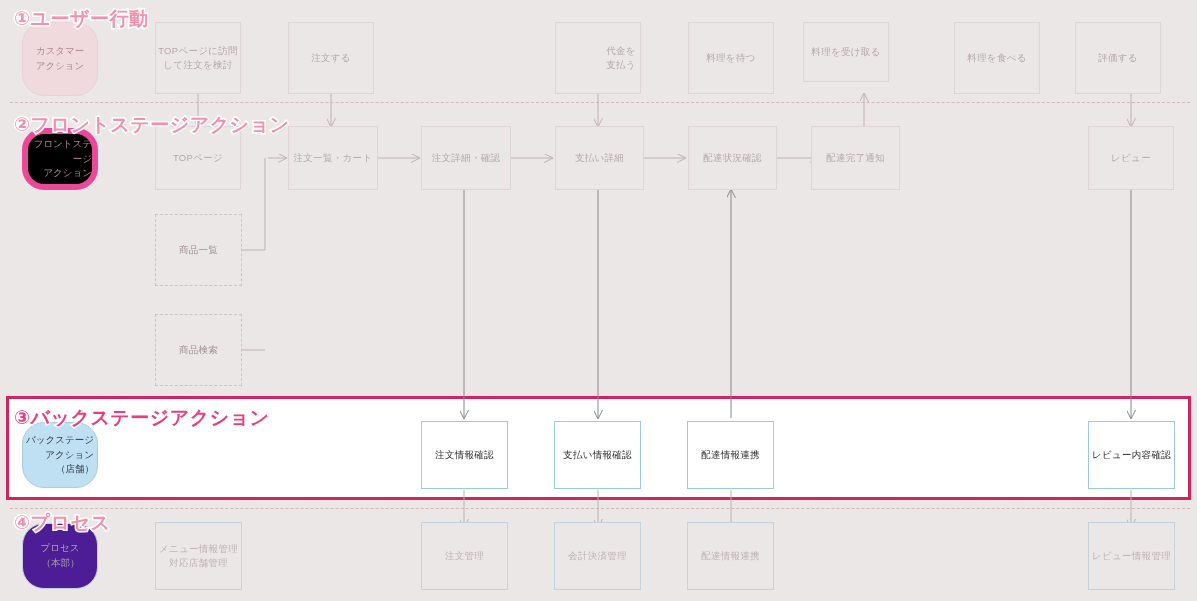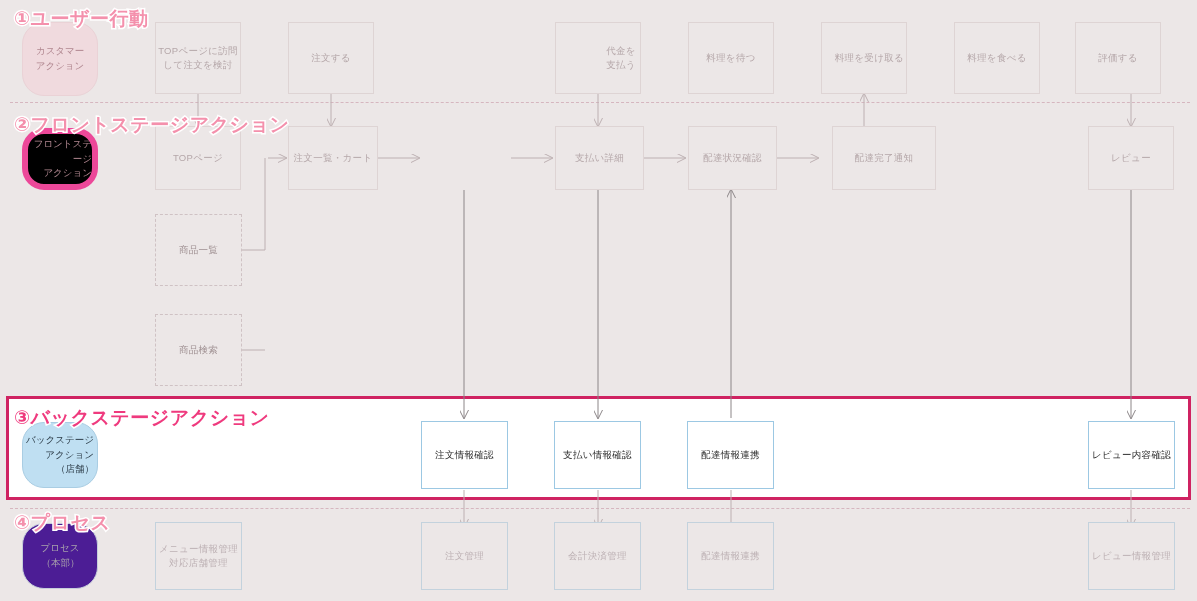--- a/index.html
+++ b/index.html
@@ -203,43 +203,46 @@
     </div>
   <div class="node ghost" style="left:288px;top:22px;width:86px;height:72px;">
       <span>注文する</span>
     </div>
   <div class="node ghost" style="left:555px;top:22px;width:86px;height:72px;padding-left:48px;">
       <span>代金を支払う</span>
     </div>
   <div class="node ghost" style="left:688px;top:22px;width:86px;height:72px;">
       <span>料理を待つ</span>
     </div>
-  <div class="node ghost" style="left:821px;top:22px;width:86px;height:72px;justify-content:flex-end;">
+  <div class="node ghost" style="left:803px;top:22px;width:86px;height:60px;">
       <span>料理を受け取る</span>
     </div>
   <div class="node ghost" style="left:954px;top:22px;width:86px;height:72px;">
       <span>料理を食べる</span>
     </div>
   <div class="node ghost" style="left:1075px;top:22px;width:86px;height:72px;">
       <span>評価する</span>
     </div>
 
   <div class="node ghost" style="left:155px;top:126px;width:86px;height:64px;">
       <span>TOPページ</span>
     </div>
   <div class="node ghost" style="left:288px;top:126px;width:90px;height:64px;">
       <span>注文一覧・カート</span>
     </div>
+  <div class="node ghost" style="left:421px;top:126px;width:90px;height:64px;">
+      <span>注文詳細・確認</span>
+    </div>
   <div class="node ghost" style="left:555px;top:126px;width:89px;height:64px;">
       <span>支払い詳細</span>
     </div>
   <div class="node ghost" style="left:688px;top:126px;width:89px;height:64px;">
       <span>配達状況確認</span>
     </div>
-  <div class="node ghost" style="left:832px;top:126px;width:104px;height:64px;align-items:center;">
+  <div class="node ghost" style="left:811px;top:126px;width:89px;height:64px;align-items:center;">
       <span>配達完了通知</span>
     </div>
   <div class="node ghost" style="left:1088px;top:126px;width:86px;height:64px;">
       <span>レビュー</span>
     </div>
 
   <div class="node ghost-dashed" style="left:155px;top:214px;width:87px;height:72px;">
       <span>商品一覧</span>
     </div>
   <div class="node ghost-dashed" style="left:155px;top:314px;width:87px;height:72px;">

